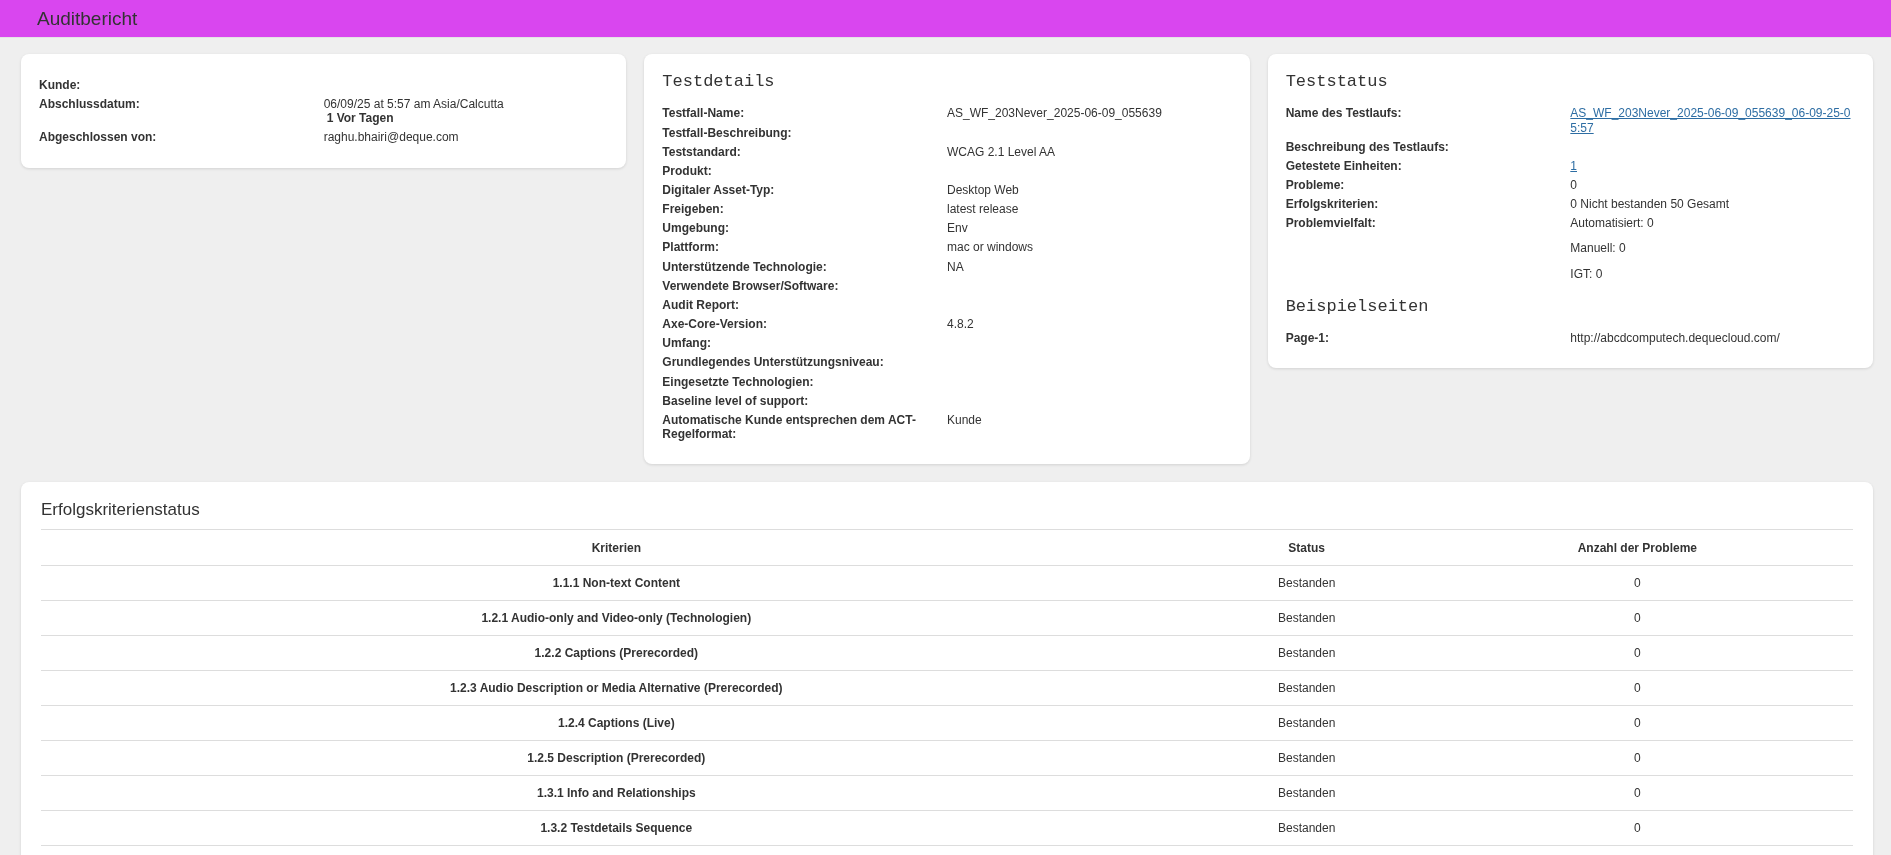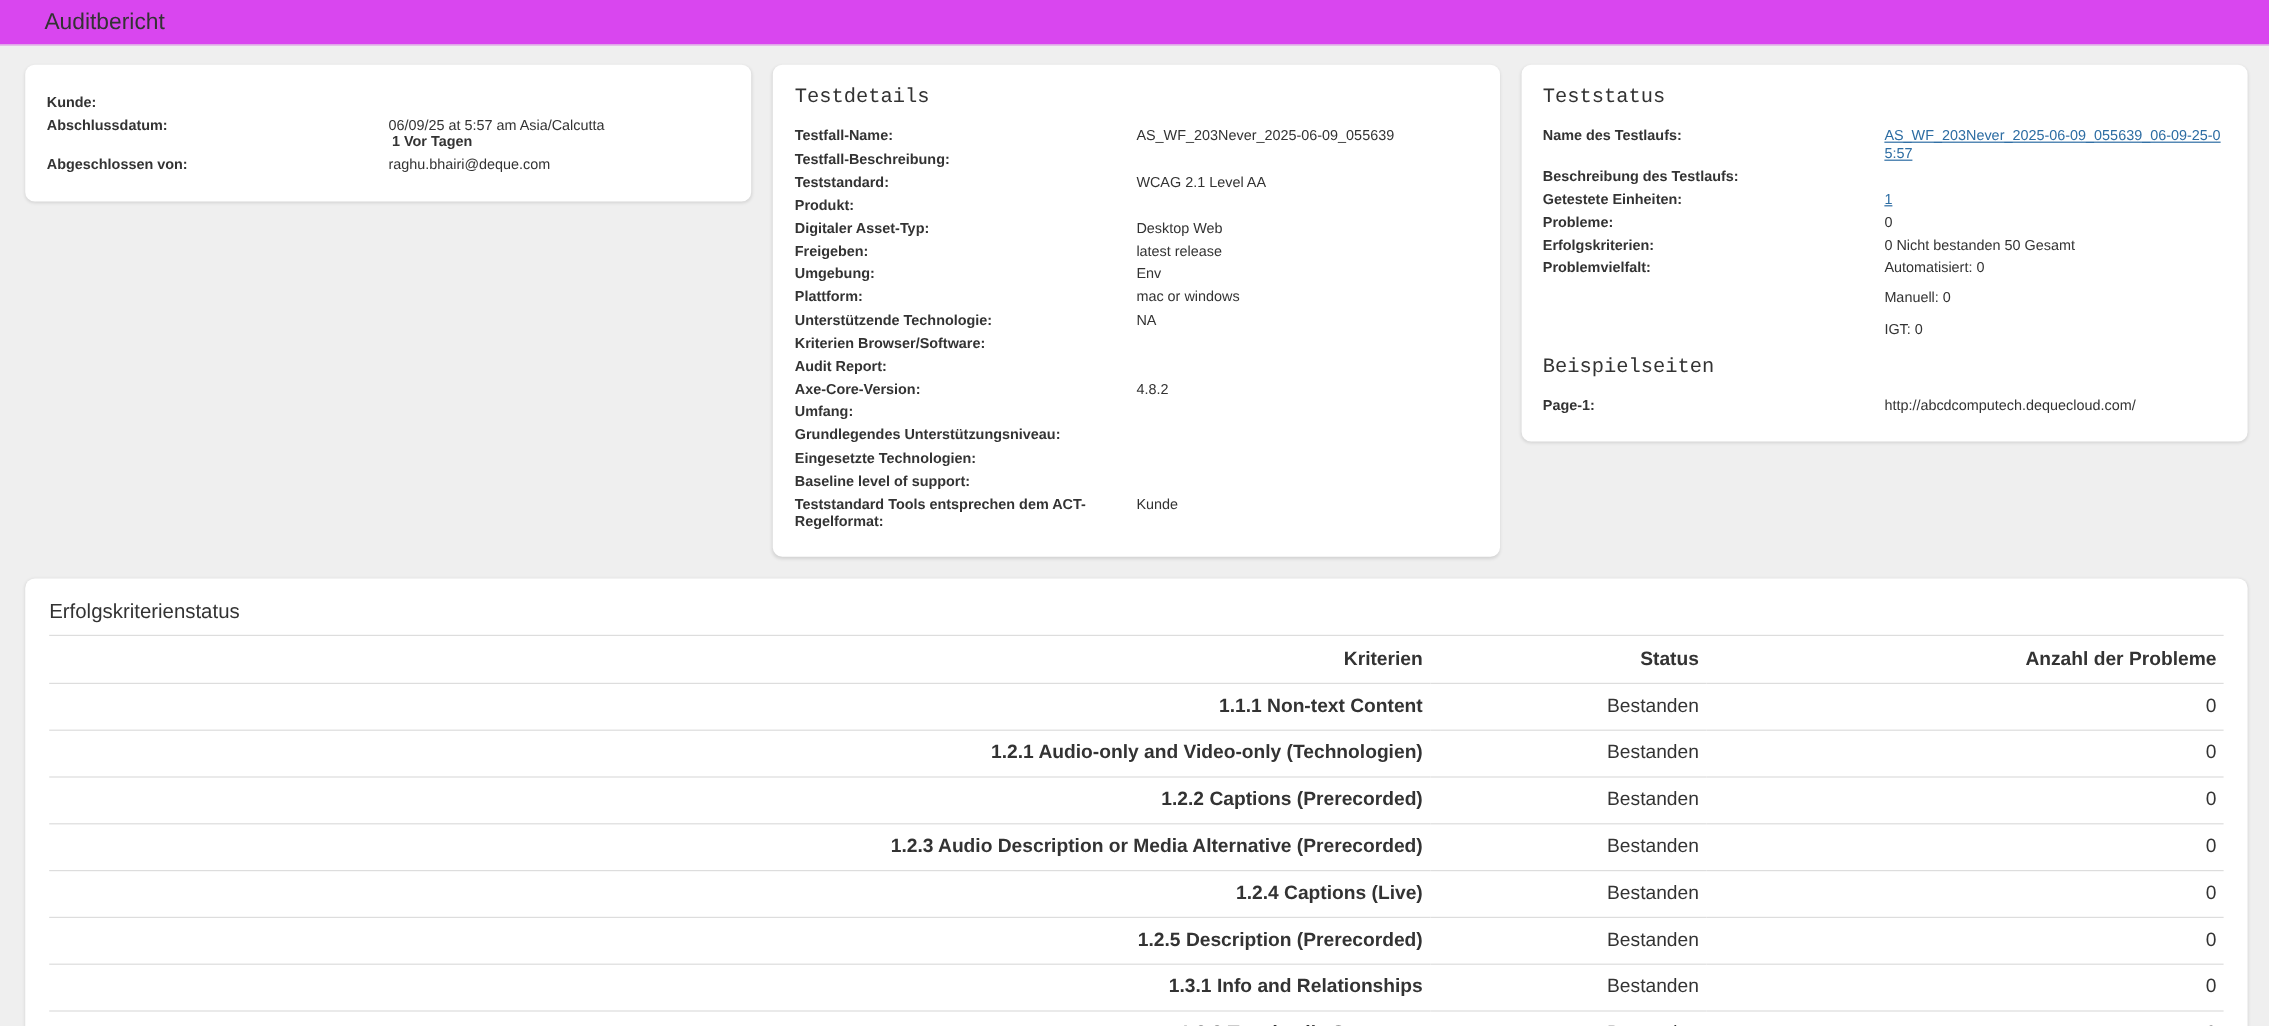--- a/index.html
+++ b/index.html
@@ -41,21 +41,21 @@
     margin-top:18px;background:#ffffff;border-radius:8px;
     box-shadow:0 1px 3px rgba(0,0,0,.12);
     padding:18px 20px;box-sizing:border-box;height:560px;
   }
   .table-card h2{
     font-size:17px;font-weight:400;margin:0;color:var(--text);
     padding-bottom:8px;border-bottom:1px solid var(--divider);line-height:1.2;
   }
   table.sc{width:100%;border-collapse:collapse;table-layout:fixed;}
   table.sc th,table.sc td{
-    text-align:right;font-size:16px;padding:10px 6px;
+    text-align:center;font-size:12px;padding:10px 6px;
     border-bottom:1px solid var(--divider);color:var(--text);
   }
   table.sc th{font-weight:700;padding-top:11px;}
   table.sc td.crit{font-weight:700;}
   col.c1{width:63.5%;} col.c2{width:12.7%;} col.c3{width:23.8%;}
 </style>
 </head>
 <body>
 
 <header class="topbar">
@@ -116,21 +116,21 @@
         </div>
       <div class="kv">
           <div class="k">Plattform:</div>
           <div class="v">mac or windows</div>
         </div>
       <div class="kv">
           <div class="k">Unterstützende Technologie:</div>
           <div class="v">NA</div>
         </div>
       <div class="kv">
-          <div class="k">Kriterien Browser/Software:</div>
+          <div class="k">Verwendete Browser/Software:</div>
           <div class="v"></div>
         </div>
       <div class="kv">
           <div class="k">Audit Report:</div>
           <div class="v"></div>
         </div>
       <div class="kv">
           <div class="k">Axe-Core-Version:</div>
           <div class="v">4.8.2</div>
         </div>
@@ -144,21 +144,21 @@
         </div>
       <div class="kv">
           <div class="k">Eingesetzte Technologien:</div>
           <div class="v"></div>
         </div>
       <div class="kv">
           <div class="k">Baseline level of support:</div>
           <div class="v"></div>
         </div>
       <div class="kv">
-          <div class="k">Teststandard Tools entsprechen dem ACT-Regelformat:</div>
+          <div class="k">Automatische Kunde entsprechen dem ACT-Regelformat:</div>
           <div class="v">Kunde</div>
         </div>
     </section>
 
     <section class="card">
       <h2>Teststatus</h2>
       <div class="kv">
         <div class="k">Name des Testlaufs:</div>
         <div class="v"><a href="#" class="lnk">AS_WF_203Never_2025-06-09_055639_06-09-25-05:57</a></div>
       </div>

